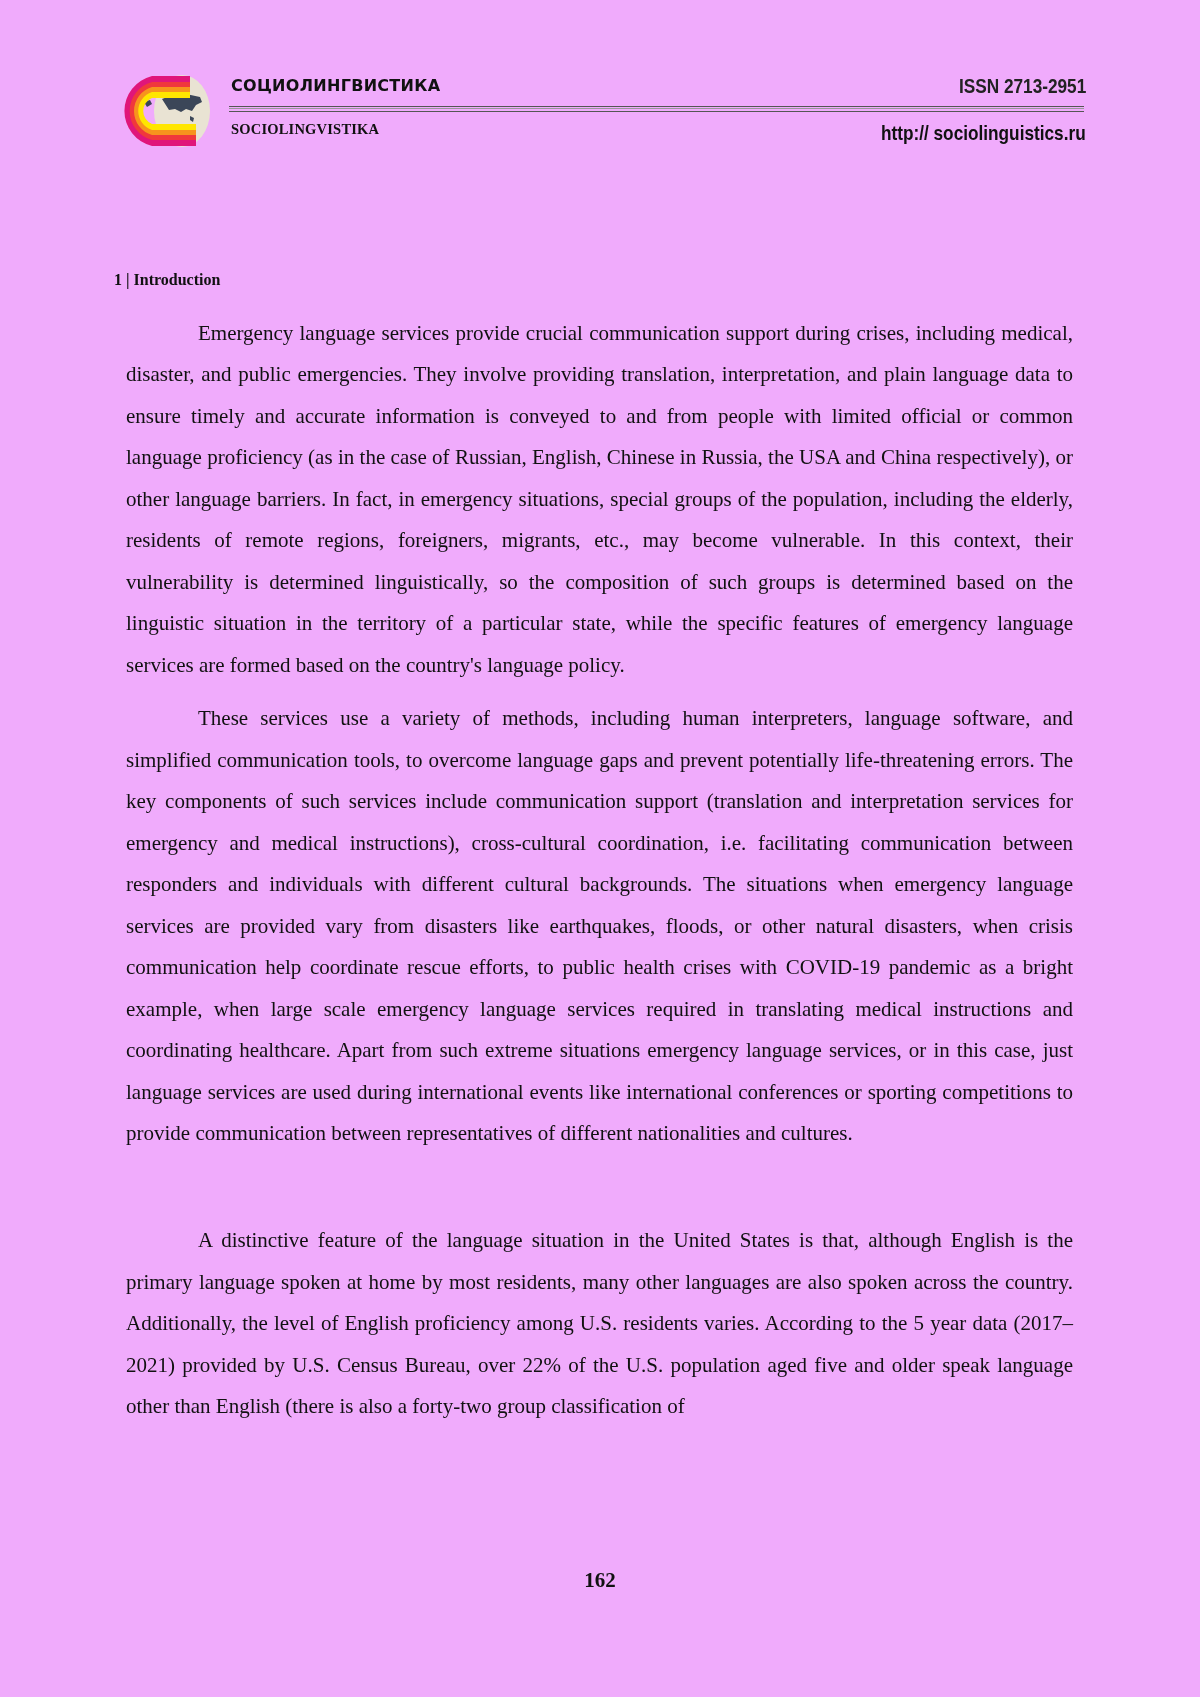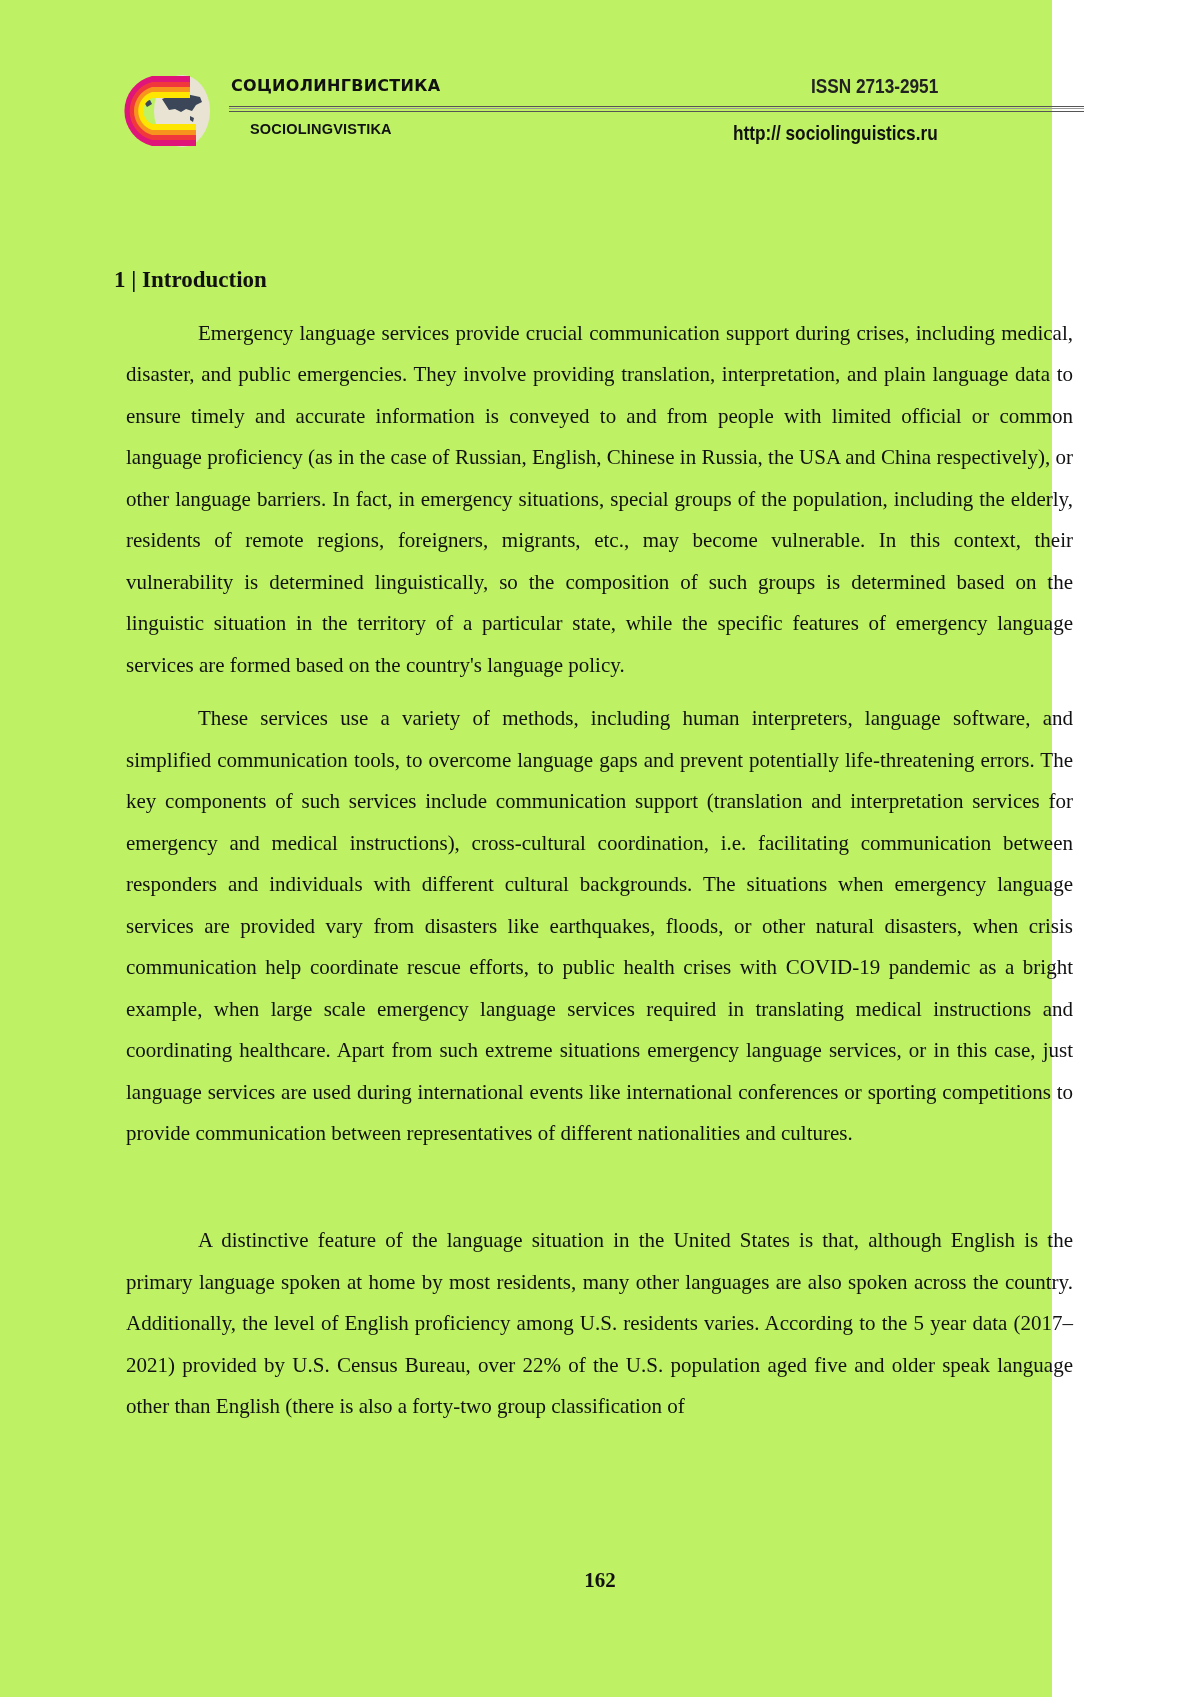--- a/index.html
+++ b/index.html
@@ -1,30 +1,30 @@
 <!DOCTYPE html>
 <html><head>
 <meta charset="utf-8">
 <style>
   html, body { margin: 0; padding: 0; background: #ffffff; }
   body { width: 1200px; height: 1697px; position: relative; overflow: hidden; }
-  .page { position: absolute; left: 0; top: 0; width: 1052px; height: 1697px; background: #bef264; }
+  .page { position: absolute; left: 0; top: 0; width: 1200px; height: 1697px; background: #f0abfc; }
 
   
   .logo { position: absolute; left: 112px; top: 72px; width: 100px; height: 78px; }
   .hdr-ru { position: absolute; left: 231px; top: 76px; font-family: "DejaVu Sans", sans-serif; font-weight: bold; font-size: 16px; letter-spacing: 0.3px; color: #111; line-height: 20px; }
-  .hdr-en { position: absolute; left: 231px; top: 119px; font-family: Liberation Sans, sans-serif; font-weight: bold; font-size: 14.5px; letter-spacing: 0.2px; color: #111; line-height: 20px; margin-left: 19px; }
+  .hdr-en { position: absolute; left: 231px; top: 119px; font-family: Liberation Serif, serif; font-weight: bold; font-size: 14.5px; letter-spacing: 0.2px; color: #111; line-height: 20px; }
   .hdr-issn { position: absolute; right: 114px; top: 74px; font-family: "Liberation Sans", sans-serif; font-weight: bold; font-size: 21px; color: #222; transform: scaleX(0.82); transform-origin: right center; line-height: 24px; }
   .hdr-url { position: absolute; right: 114px; top: 121px; font-family: "Liberation Sans", sans-serif; font-weight: bold; font-size: 21px; color: #111; transform: scaleX(0.82); transform-origin: right center; line-height: 24px; }
   .hdr-rule { position: absolute; left: 229px; top: 106px; width: 855px; height: 6px; border-top: 1.5px solid #555; border-bottom: 1.5px solid #555; box-sizing: border-box; }
   .hdr-rule::after { content: ""; position: absolute; left: 0; right: 0; top: 1px; height: 1px; background: #999; }
 
   
   .body-text { position: absolute; left: 114px; top: 259px; width: 971px; font-family: "Liberation Serif", serif; font-size: 21px; line-height: 41.5px; color: #111; }
-  .h1 { font-weight: bold; margin: 0; font-size: 23px; line-height: 41.5px; }
+  .h1 { font-weight: bold; margin: 0; font-size: 16px; line-height: 41.5px; }
   .para { margin: 12px; text-align: justify; text-indent: 72px; }
   .gap { height: 41.5px; }
 
   .page-num { position: absolute; left: 0; width: 1200px; top: 1568px; text-align: center; font-family: "Liberation Serif", serif; font-weight: bold; font-size: 21px; color: #111; }
 </style>
 </head>
 <body>
 
 <div class="page">
 

